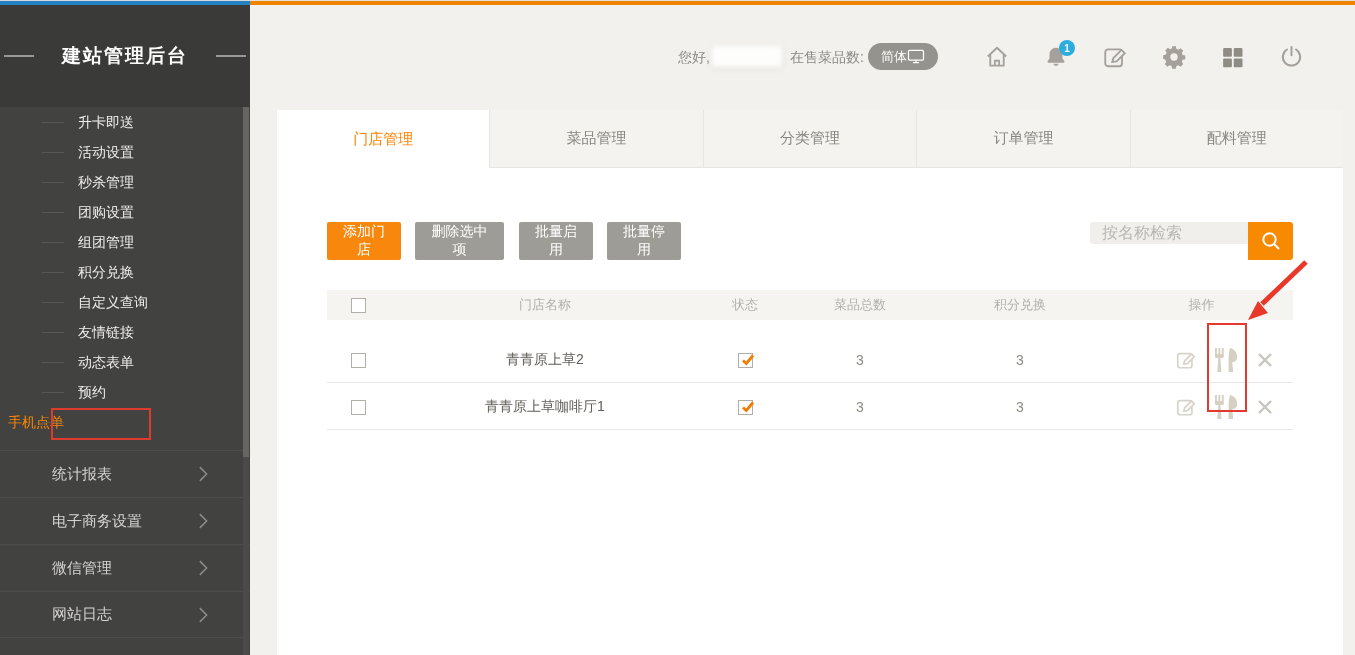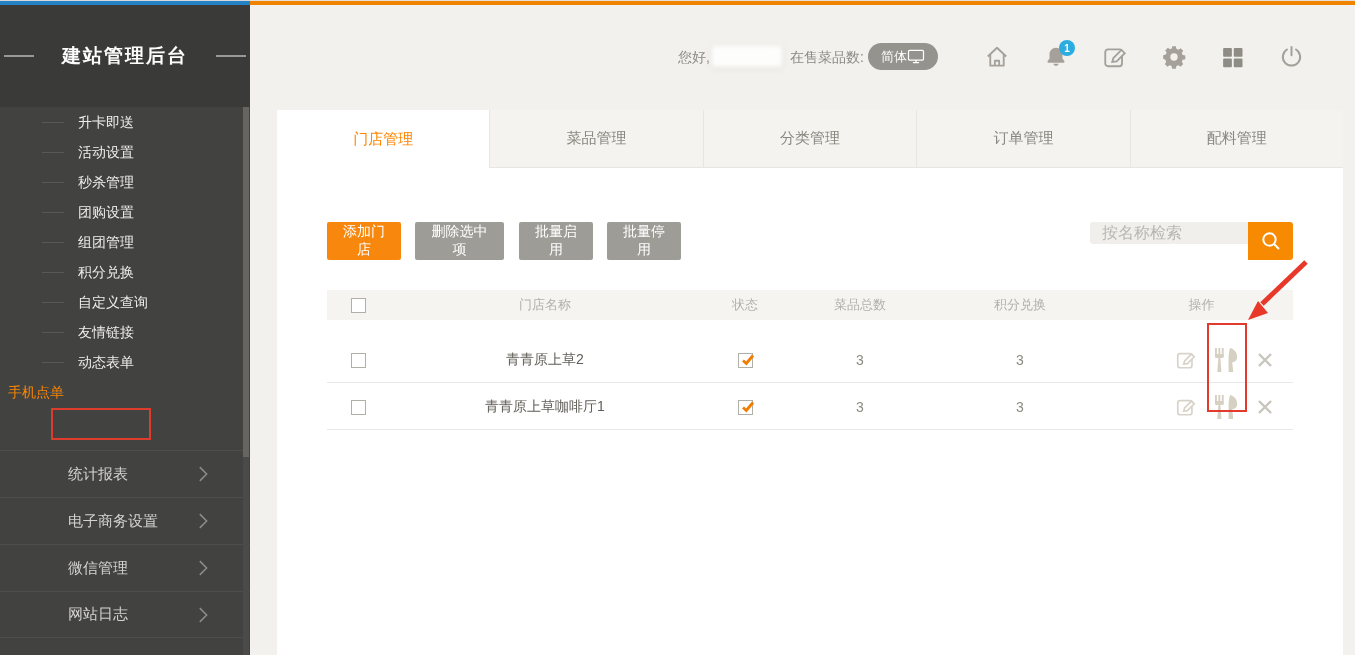--- a/index.html
+++ b/index.html
@@ -24,21 +24,21 @@
 6; }
   .menu-item {
     position:relative; height:30px; line-height:30px; padding-left:78px;
     color:#eeedeb; font-size:14px; cursor:pointer; white-space:nowrap;
   }
   .menu-item::before { content:""; position:absolute; left:42px; top:15px; width:22px; height:1px; background:#585856; }
   .menu-item.active { color:#ff8700;padding-left:8px; }
   .menu-redbox { position:absolute; left:51px; top:403px; width:100px; height:32px; border:2px solid #dd3b2c; pointer-events:none; }
   .sections { position:absolute; left:0; top:445px; width:250px; }
   .section-row {
-    position:relative; height:47px; display:flex; align-items:center; padding-left:68px;
+    position:relative; height:47px; display:flex; align-items:center; padding-left:52px;
     color:#d3d2cf; font-size:15px; border-top:1px solid #4d4d4c; cursor:pointer;
   }
   .section-row:last-child { border-bottom:1px solid #4d4d4c; }
   .section-row .chev { position:absolute; right:36px; top:12px; width:22px; height:22px; }
   .sb-scroll { position:absolute; left:243px; top:102px; width:6px; height:548px; background:#4a4a49; }
   .sb-thumb  { width:6px; height:350px; background:#666561; }
 
   
   .hd-text { position:absolute; font-size:14px; color:#8d8a84; }
   .hd-blur { position:absolute; left:712px; top:46px; width:70px; height:21px; background:#fdfdfc; border-radius:3px; filter:blur(2px); box-shadow:0 1px 5px rgba(195,190,180,.45); }
@@ -124,20 +124,21 @@
     <nav class="menu">
       <div class="menu-item">升卡即送</div>
       <div class="menu-item">活动设置</div>
       <div class="menu-item">秒杀管理</div>
       <div class="menu-item">团购设置</div>
       <div class="menu-item">组团管理</div>
       <div class="menu-item">积分兑换</div>
       <div class="menu-item">自定义查询</div>
       <div class="menu-item">友情链接</div>
       <div class="menu-item">动态表单</div>
+      <div class="menu-item">预约</div>
       <div class="menu-item active">手机点单</div>
     </nav>
     <div class="menu-redbox"></div>
     <div class="sections">
       <div class="section-row">
         <span>统计报表</span>
         <span class="chev"><svg viewBox="0 0 24 24" width="22" height="22" fill="none" stroke="#8d8d8b" stroke-width="1.6">
               <path d="M8.5 4.5 16 12l-7.5 7.5"></path>
             </svg></span>
       </div>

